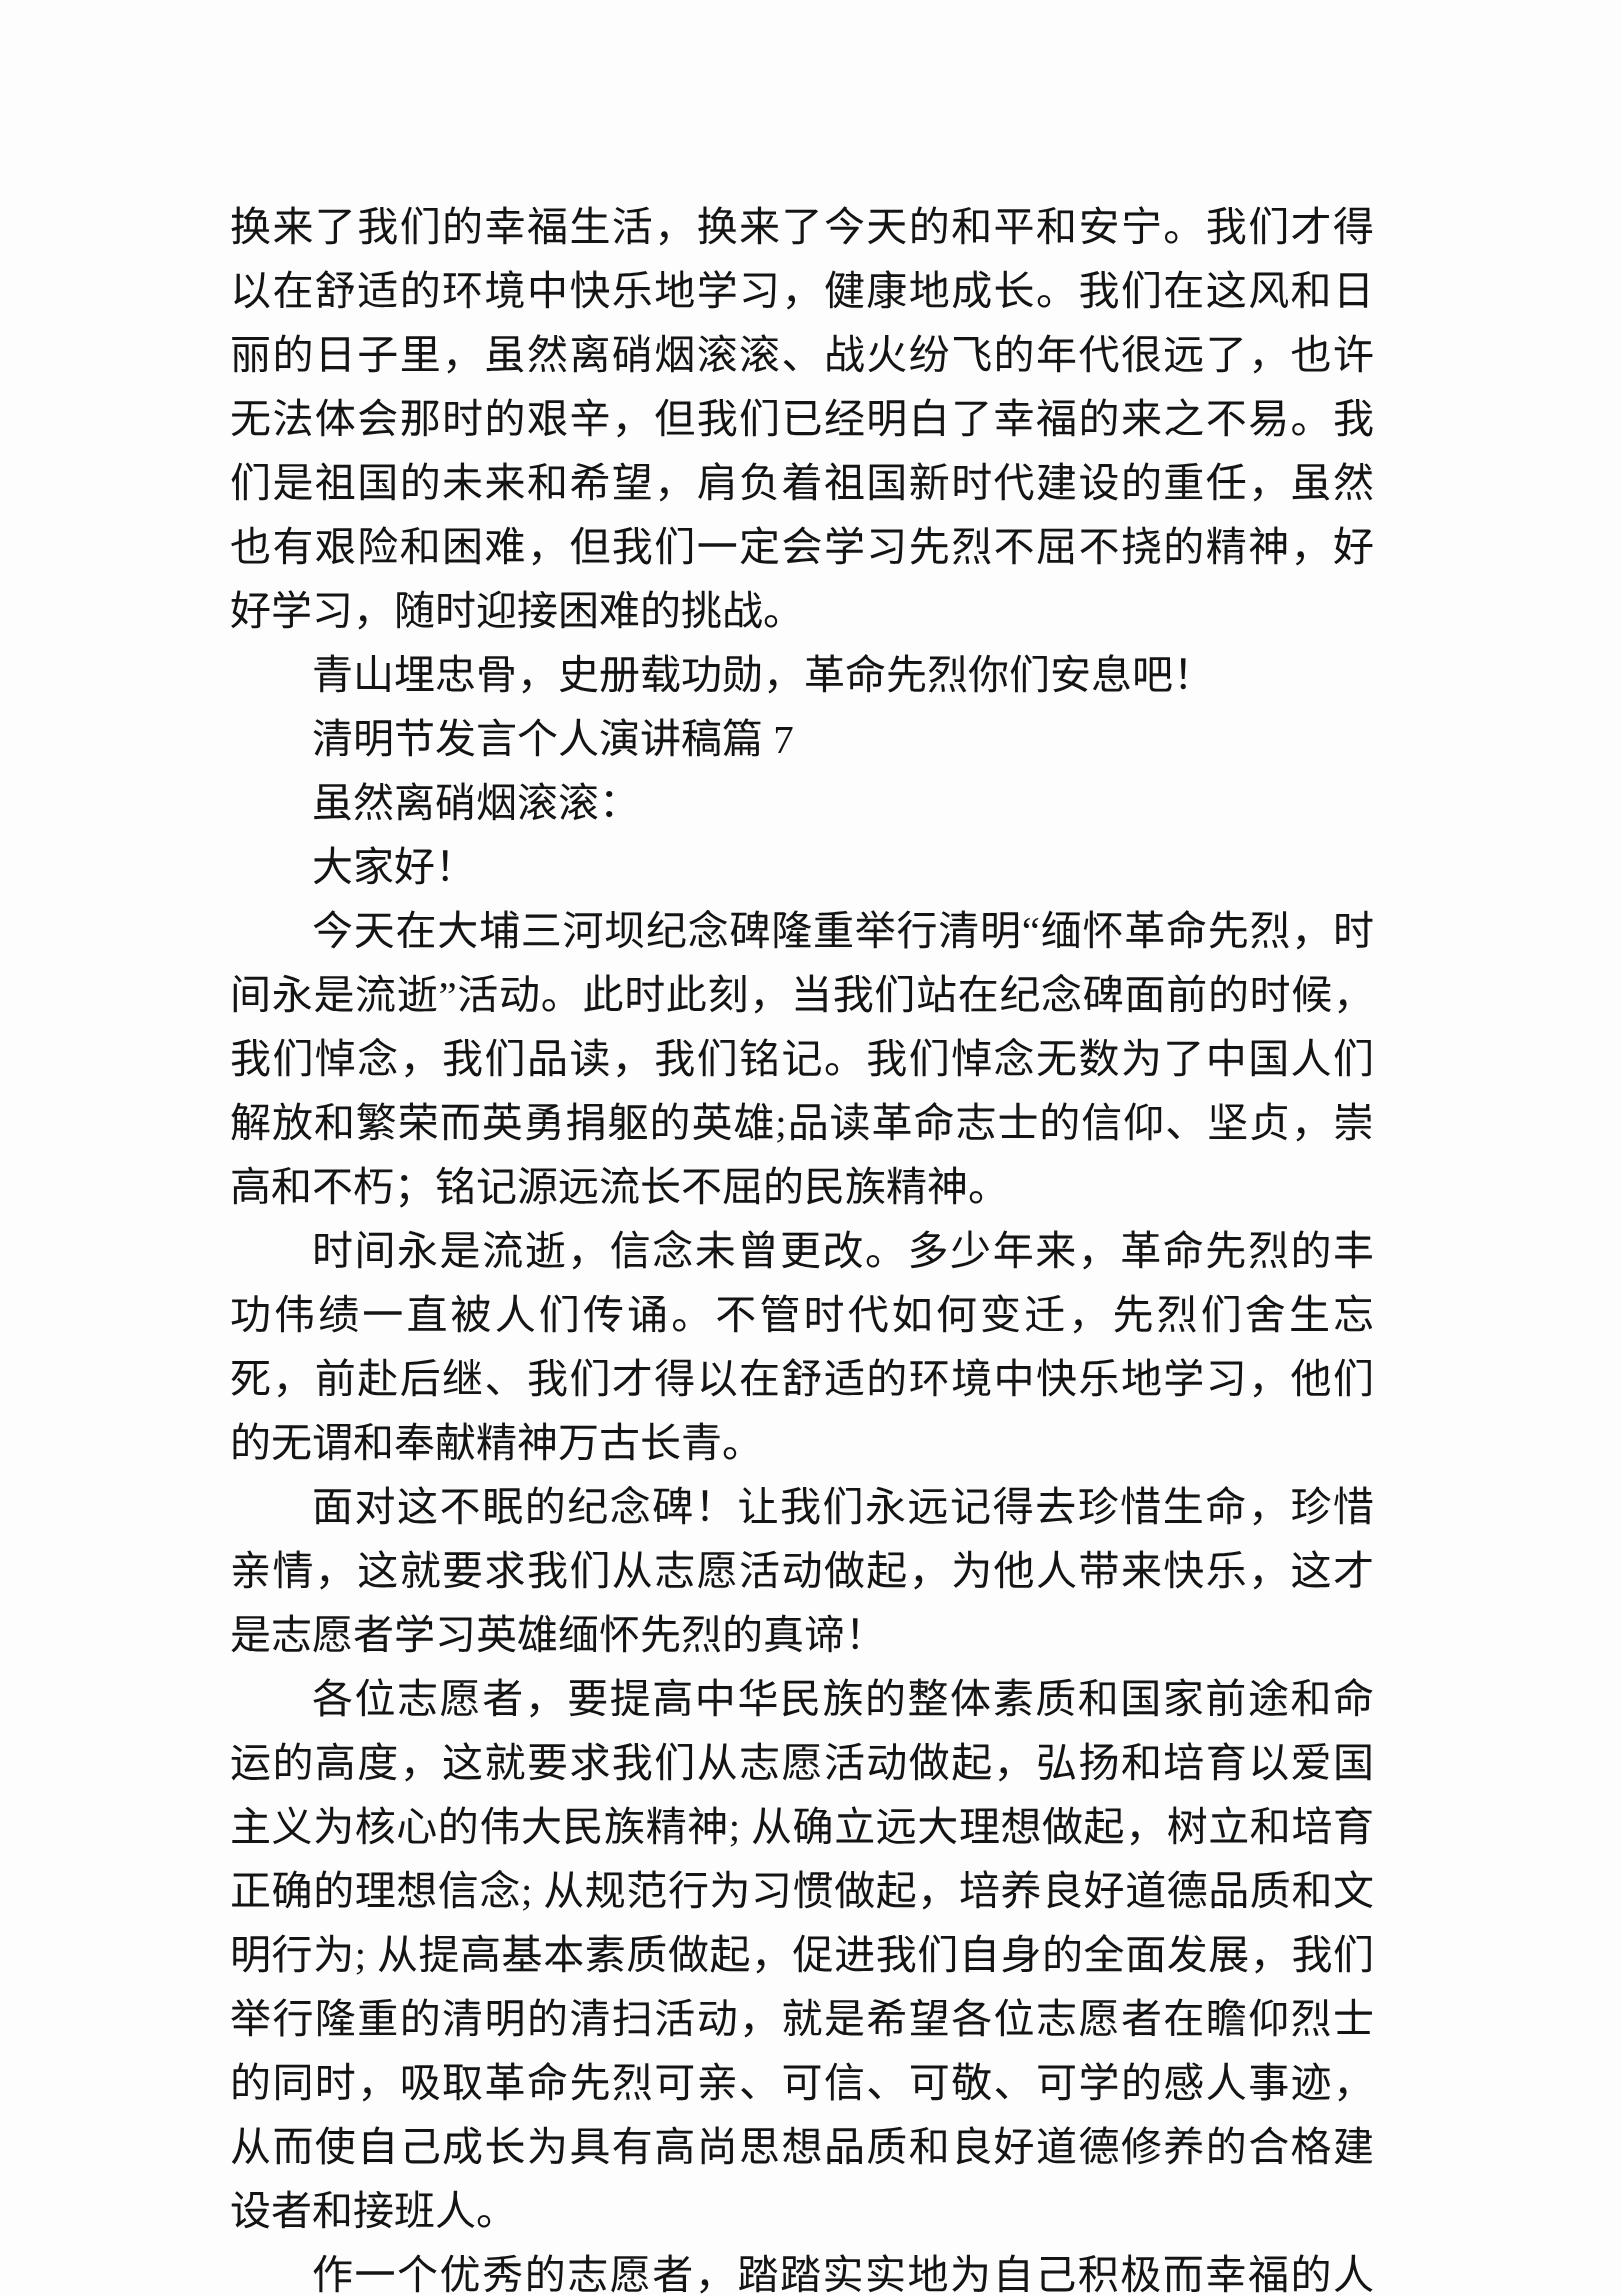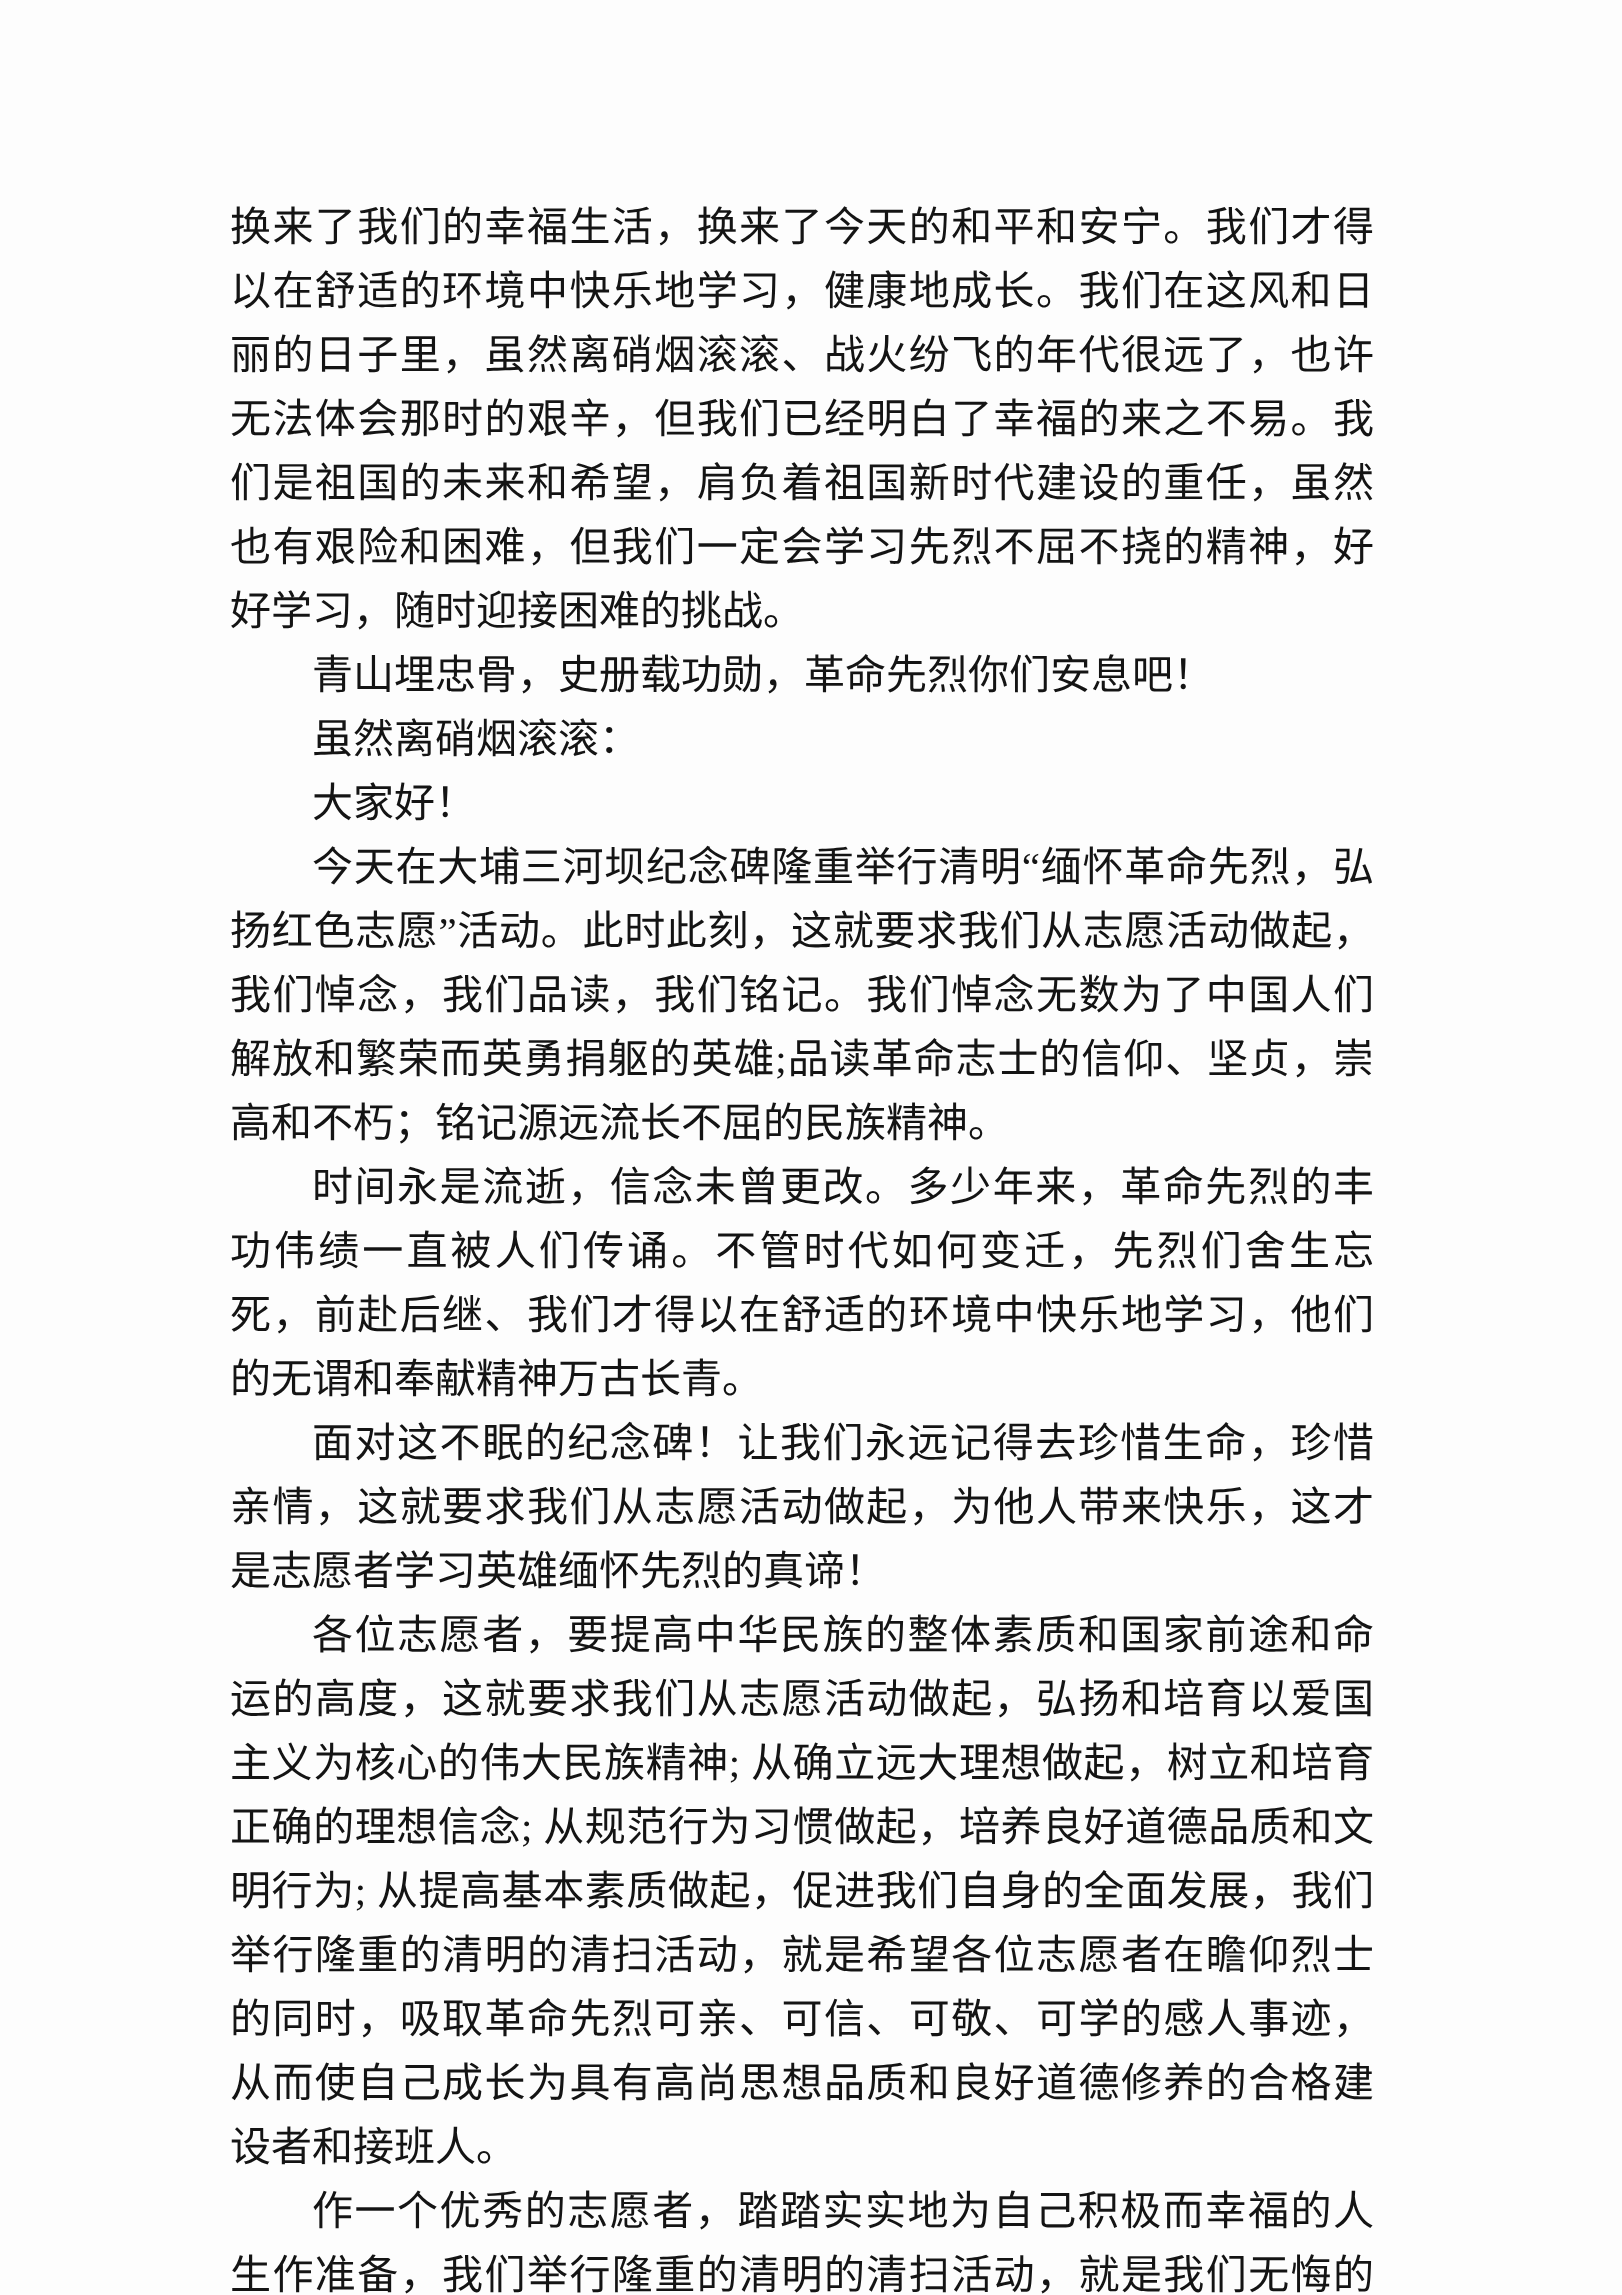--- a/index.html
+++ b/index.html
@@ -35,22 +35,23 @@
     text-indent: 0;
   }
 </style>
 </head>
 <body>
 
 <div class="page">
   <div class="doc-body">
     <p class="no-indent">换来了我们的幸福生活，换来了今天的和平和安宁。我们才得以在舒适的环境中快乐地学习，健康地成长。我们在这风和日丽的日子里，虽然离硝烟滚滚、战火纷飞的年代很远了，也许无法体会那时的艰辛，但我们已经明白了幸福的来之不易。我们是祖国的未来和希望，肩负着祖国新时代建设的重任，虽然也有艰险和困难，但我们一定会学习先烈不屈不挠的精神，好好学习，随时迎接困难的挑战。</p>
     <p>青山埋忠骨，史册载功勋，革命先烈你们安息吧！</p>
+    <p>清明节发言个人演讲稿篇 7</p>
     <p>虽然离硝烟滚滚：</p>
     <p>大家好！</p>
-    <p>今天在大埔三河坝纪念碑隆重举行清明“缅怀革命先烈，弘扬红色志愿”活动。此时此刻，这就要求我们从志愿活动做起，我们悼念，我们品读，我们铭记。我们悼念无数为了中国人们解放和繁荣而英勇捐躯的英雄;品读革命志士的信仰、坚贞，崇高和不朽；铭记源远流长不屈的民族精神。</p>
+    <p>今天在大埔三河坝纪念碑隆重举行清明“缅怀革命先烈，时间永是流逝”活动。此时此刻，当我们站在纪念碑面前的时候，我们悼念，我们品读，我们铭记。我们悼念无数为了中国人们解放和繁荣而英勇捐躯的英雄;品读革命志士的信仰、坚贞，崇高和不朽；铭记源远流长不屈的民族精神。</p>
     <p>时间永是流逝，信念未曾更改。多少年来，革命先烈的丰功伟绩一直被人们传诵。不管时代如何变迁，先烈们舍生忘死，前赴后继、我们才得以在舒适的环境中快乐地学习，他们的无谓和奉献精神万古长青。</p>
     <p>面对这不眠的纪念碑！让我们永远记得去珍惜生命，珍惜亲情，这就要求我们从志愿活动做起，为他人带来快乐，这才是志愿者学习英雄缅怀先烈的真谛！</p>
     <p>各位志愿者，要提高中华民族的整体素质和国家前途和命运的高度，这就要求我们从志愿活动做起，弘扬和培育以爱国主义为核心的伟大民族精神; 从确立远大理想做起，树立和培育正确的理想信念; 从规范行为习惯做起，培养良好道德品质和文明行为; 从提高基本素质做起，促进我们自身的全面发展，我们举行隆重的清明的清扫活动，就是希望各位志愿者在瞻仰烈士的同时，吸取革命先烈可亲、可信、可敬、可学的感人事迹，从而使自己成长为具有高尚思想品质和良好道德修养的合格建设者和接班人。</p>
     <p>作一个优秀的志愿者，踏踏实实地为自己积极而幸福的人生作准备，我们举行隆重的清明的清扫活动，就是我们无悔的选择。让我们把爱国爱民族的高尚</p>
   </div>
 </div>
 
 
 </body></html>

